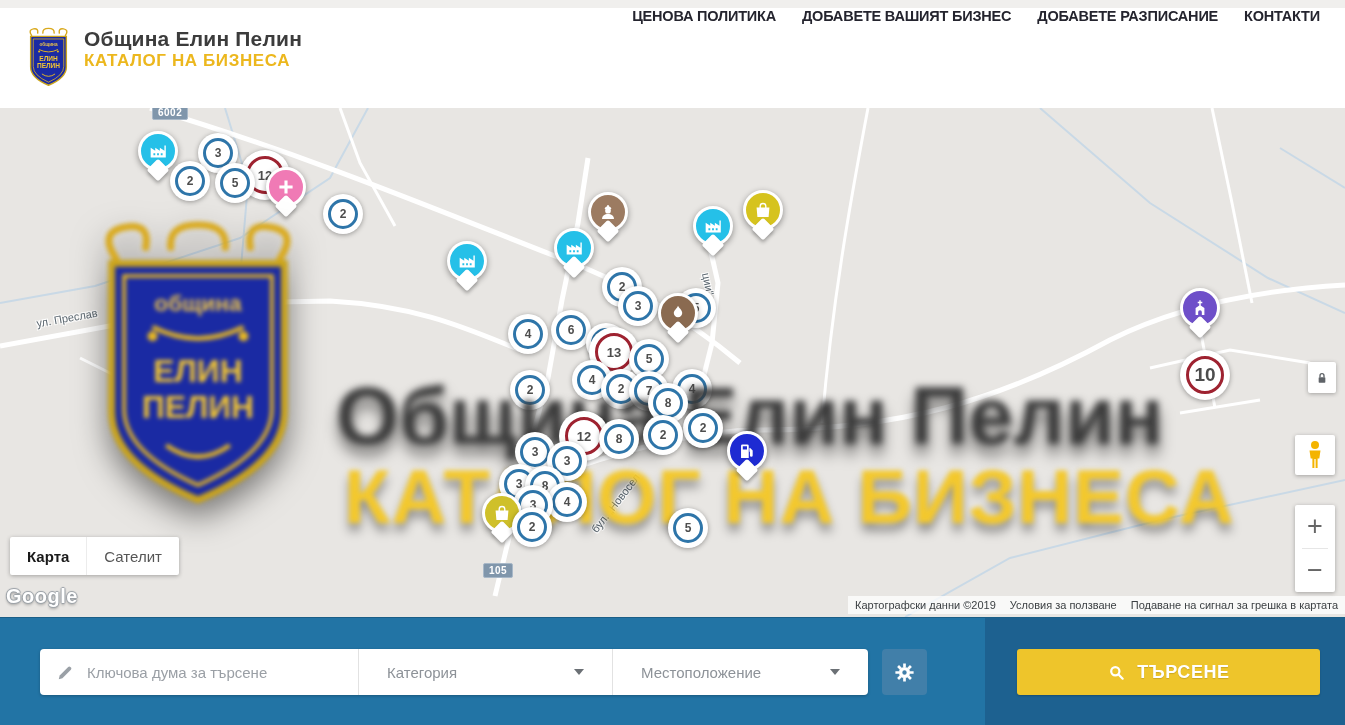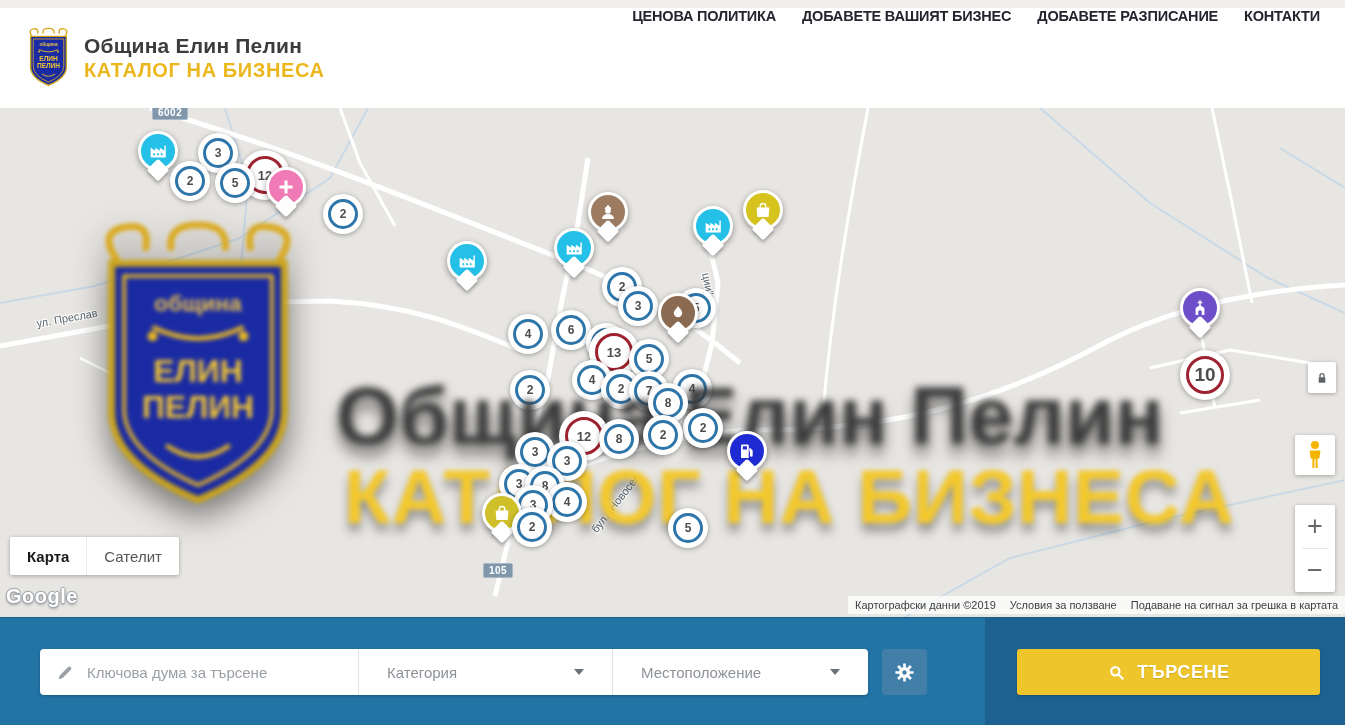--- a/index.html
+++ b/index.html
@@ -2,24 +2,24 @@
 <html><head>
 <meta charset="utf-8">
 <style>
   *{margin:0;padding:0;box-sizing:border-box}
   html,body{width:1345px;height:725px;overflow:hidden}
   body{font-family:"Liberation Sans",sans-serif;position:relative;background:#fff}
 
   
   .topstrip{position:absolute;left:0;top:0;width:100%;height:8px;background:#f0efed}
   .header{position:absolute;left:0;top:8px;width:100%;height:100px;background:#fff;display:flex;align-items:center}
-  .brand{display:flex;align-items:center;margin-left:25px;cursor:pointer}
+  .brand{display:flex;align-items:flex-start;margin-left:25px;cursor:pointer}
   .brand .shield{width:47px;height:62px;margin-right:12px}
   .brand-title{font-size:21px;font-weight:700;color:#3c3c3c;letter-spacing:.2px;line-height:1.15}
-  .brand-sub{font-size:20px;font-weight:700;color:#ecb71d;letter-spacing:.6px}
+  .brand-sub{font-size:17px;font-weight:700;color:#ecb71d;letter-spacing:.6px}
   .nav{position:absolute;right:25px;top:0;height:76px;display:flex;gap:26px}
   .nav span{font-size:14.5px;font-weight:700;color:#24242e;letter-spacing:-.2px;cursor:pointer;white-space:nowrap}
 
   
   .map{position:absolute;left:0;top:108px;width:1345px;height:509px;background:#e8e6e3;overflow:hidden}
   .map svg.roads{position:absolute;left:0;top:0}
   .street-label{position:absolute;font-size:11px;color:#5b6770;white-space:nowrap;
     text-shadow:1px 1px 0 #fff,-1px -1px 0 #fff,1px -1px 0 #fff,-1px 1px 0 #fff;z-index:5}
   .road-badge{position:absolute;background:#8096ab;border:1px solid #a8b8c8;color:#fff;font-size:10px;
     font-weight:700;padding:1px 5px;border-radius:2px;z-index:5;letter-spacing:.5px}

